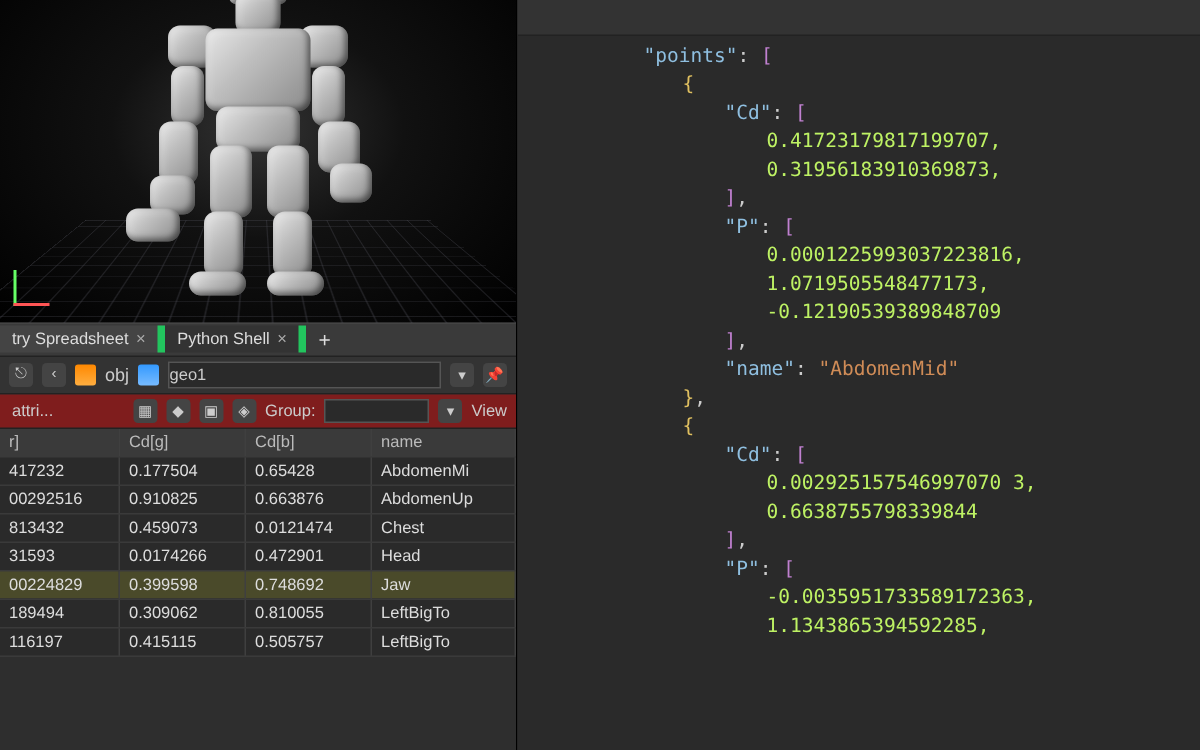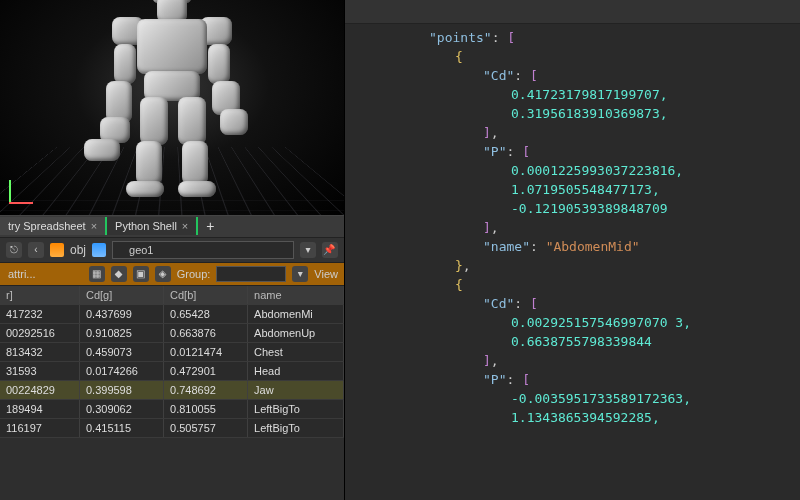--- a/index.html
+++ b/index.html
@@ -31,45 +31,45 @@
   .th-l{ left:48px; top:98px; width:28px; height:48px; border-radius:10px;}
   .th-r{ left:86px; top:98px; width:28px; height:48px; border-radius:10px;}
   .sh-ll{ left:44px; top:142px; width:26px; height:44px; border-radius:8px;}
   .sh-rr{ left:90px; top:142px; width:26px; height:44px; border-radius:8px;}
   .ft-l{ left:34px; top:182px; width:38px; height:16px; border-radius:6px;}
   .ft-r{ left:86px; top:182px; width:38px; height:16px; border-radius:6px;}
   .gizmo { position:absolute; left:6px; bottom:8px; width:30px; height:30px; }
   .gizmo .y { position:absolute; left:3px; bottom:3px; width:2px; height:24px; background:#6f6; }
   .gizmo .x { position:absolute; left:3px; bottom:3px; width:24px; height:2px; background:#f55; }
   .tabs { display:flex; align-items:center; background:#3a3a3a; height:22px; border-bottom:1px solid #222;}
-  .tab { padding:3px 8px; color:#ddd; display:flex; align-items:flex-start; gap:5px; font-size:11px; border-right:2px solid #22c55e; background:#333;}
+  .tab { padding:3px 8px; color:#ddd; display:flex; align-items:flex-start; gap:5px; font-size:11px; border-right:5px solid #22c55e; background:#333;}
   .tab.active { background:#444; }
   .tab .close { font-size:11px; color:#aaa; }
   .addtab { padding:2px 8px; color:#ddd; font-size:14px; }
   .path { display:flex; align-items:center; gap:6px; padding:3px 6px; background:#333; border-bottom:1px solid #222;}
-  .path input { flex:1; background:#2a2a2a; border:1px solid #555; color:#ccc; padding:2px 16px; font-size:11px;}
+  .path input { flex:1; background:#2a2a2a; border:1px solid #555; color:#ccc; padding:2px 0; font-size:11px;}
   .cubes { display:inline-block; width:14px; height:14px; background:linear-gradient(#f80,#ffae40); border-radius:2px; position:relative;}
   .cubes.blue{ background:linear-gradient(#39f,#7bf);}
-  .filter { display:flex; align-items:center; gap:6px; padding:3px 6px; background:#a16207; border-bottom:1px solid #222;}
+  .filter { display:flex; align-items:center; gap:6px; padding:3px 6px; background:#7f1d1d; border-bottom:1px solid #222;}
   .ico { width:16px; height:16px; display:inline-flex; align-items:center; justify-content:center; color:#ccc; background:#444; border-radius:3px; font-size:10px;}
   .grouplabel{color:#ccc;font-size:11px;}
   .gfield{ width:70px; background:#2a2a2a; border:1px solid #555; height:16px;}
   .attri { color:#ccc; font-size:11px; padding:0 2px;}
   .table { flex:1; overflow:hidden; background:#2e2e2e;}
   table { width:100%; border-collapse:collapse; font-size:11px; color:#ddd;}
   th,td { padding:3px 6px; text-align:left; border-right:1px solid #3f3f3f; border-bottom:1px solid #3a3a3a; font-weight:normal;}
   th { background:#3a3a3a; color:#bbb;}
   td { background:#2a2a2a;margin-left:22px;}
   tr.sel td { background:#4a4a2a;}
   .editor-top { height:24px; background:#333; border-bottom:1px solid #222; color:#888; font-size:11px; padding:4px 10px; overflow:hidden; white-space:nowrap;}
   .code { flex:1; background:#2a2a2a; padding:4px 0 4px 38px; font-family:Consolas,monospace; font-size:13px; line-height:19px; color:#ccc; overflow:hidden; position:relative;}
   .code .line { white-space:pre; }
   .key { color:#8fbfe0;}
   .str { color:#d08c57;}
-  .num { color:#5eead4;}
+  .num { color:#bef264;}
   .pun { color:#ccc;}
   .brace { color:#e0c060;}
   .bracket { color:#c080d0;} .i2{padding-left:46px;} .i3{padding-left:72px;} .i4{padding-left:100px;} .i5{padding-left:128px;}
 </style>
 </head>
 <body>
 
 <div class="app">
   <div class="left">
     <div class="viewport">
@@ -140,21 +140,21 @@
             <tr>
           <th>r]</th>
           <th>Cd[g]</th>
           <th>Cd[b]</th>
           <th>name</th>
         </tr>
           </thead>
         <tbody id="tb">
             <tr>
               <td>417232</td>
-              <td>0.437699</td>
+              <td>0.177504</td>
               <td>0.65428</td>
               <td>AbdomenMi</td>
             </tr>
             <tr>
               <td>00292516</td>
               <td>0.910825</td>
               <td>0.663876</td>
               <td>AbdomenUp</td>
             </tr>
             <tr>

